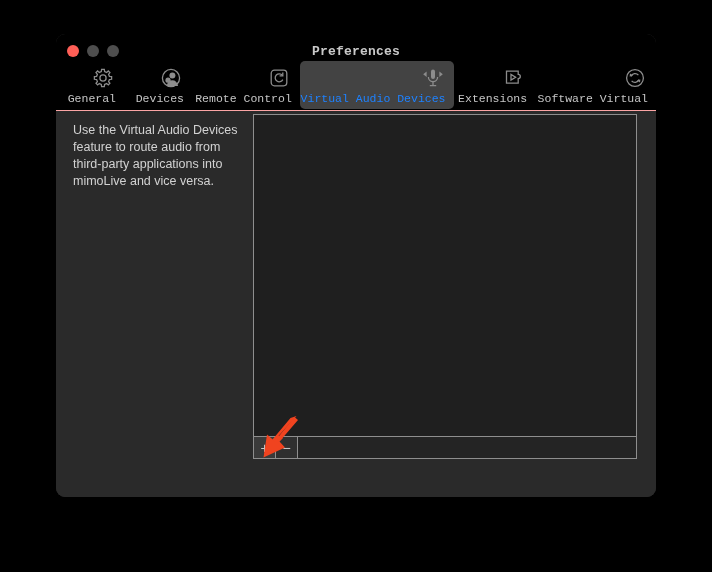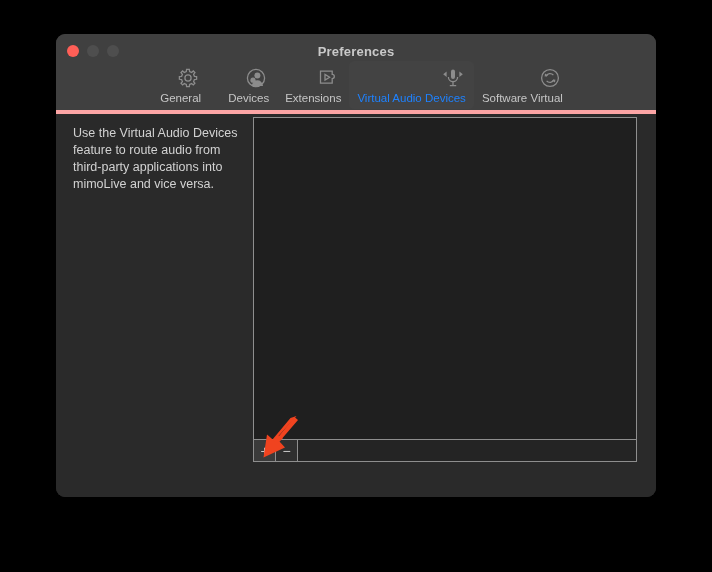--- a/index.html
+++ b/index.html
@@ -30,22 +30,23 @@
     border-radius: 9px;
     background: #2a2a2a;
     overflow: hidden;
     box-shadow: 0 4px 14px rgba(0,0,0,0.85);
   }
 
   
   #titlebar {
     position: relative;
     height: 76px;
-    background: #404040;
-    border-bottom: 4px solid #fca5a5;
+    background: #000000;
+    border-bottom: 1px solid #fca5a5;
+    font-family: Liberation Mono, monospace;
   }
 
   #traffic {
     position: absolute;
     left: 11px;
     top: 11px;
     display: flex;
     gap: 8px;
     align-items: center;
   }
@@ -234,49 +235,61 @@
                 <circle cx="9.0" cy="14.2" r="2.6"></circle>
               </g>
               <g class="ic" stroke="#3a3a3a" stroke-width="1.1">
                 <path d="M9.0 12.6 L9.0 15.4"></path>
               </g>
             </svg>
           </span>
           <span class="tab-label">Devices</span>
         </div>
 
-
-        <div class="tab">
-          <span class="tab-icon">
-            <svg width="24" height="24" viewBox="0 0 24 24">
-              <g class="ic">
-                <path d="M4.5 5.2 L16.2 5.2 L16.2 8.4 A2.0 2.0 0 1 1 16.2 12.6 L16.2 17.2 L4.5 17.2 Z"></path>
-                <path d="M9.0 8.4 L9.0 14.0 L13.6 11.2 Z"></path>
-              </g>
-            </svg>
-          </span>
-          <span class="tab-label">Extensions</span>
+        <div class="tab">
+          <span class="tab-icon">
+            <svg width="24" height="24" viewBox="0 0 24 24">
+              <g class="ic">
+                <rect x="4.2" y="4.2" width="15.6" height="15.6" rx="3.2"></rect>
+                <path d="M15.4 9.4 A4.0 4.0 0 1 0 15.8 13.6"></path>
+                <path d="M15.8 6.6 L15.8 9.9 L12.6 9.9"></path>
+              </g>
+            </svg>
+          </span>
+          <span class="tab-label">Remote Control</span>
         </div>
 
         <div class="tab selected">
           <span class="tab-icon">
             <svg width="26" height="24" viewBox="0 0 26 24">
               <g class="ic-fill">
                 <rect x="11.0" y="3.4" width="4.0" height="9.6" rx="2.0"></rect>
                 <path d="M6.6 5.6 L6.6 11.0 L3.2 8.3 Z"></path>
                 <path d="M19.4 5.6 L19.4 11.0 L22.8 8.3 Z"></path>
               </g>
               <g class="ic" stroke-width="1.5">
                 <path d="M8.4 11.0 A4.6 4.6 0 0 0 17.6 11.0"></path>
                 <path d="M13.0 15.6 L13.0 19.4"></path>
                 <path d="M9.8 19.6 L16.2 19.6"></path>
               </g>
             </svg>
           </span>
           <span class="tab-label">Virtual Audio Devices</span>
+        </div>
+
+        <div class="tab">
+          <span class="tab-icon">
+            <svg width="24" height="24" viewBox="0 0 24 24">
+              <g class="ic">
+                <path d="M4.5 5.2 L16.2 5.2 L16.2 8.4 A2.0 2.0 0 1 1 16.2 12.6 L16.2 17.2 L4.5 17.2 Z"></path>
+                <path d="M9.0 8.4 L9.0 14.0 L13.6 11.2 Z"></path>
+              </g>
+            </svg>
+          </span>
+          <span class="tab-label">Extensions</span>
         </div>
 
         <div class="tab">
           <span class="tab-icon">
             <svg width="24" height="24" viewBox="0 0 24 24">
               <g class="ic">
                 <circle cx="12" cy="12" r="8.4"></circle>
                 <path d="M8.0 10.4 A4.4 4.4 0 0 1 15.4 9.2"></path>
                 <path d="M16.0 13.6 A4.4 4.4 0 0 1 8.6 14.8"></path>
               </g>

